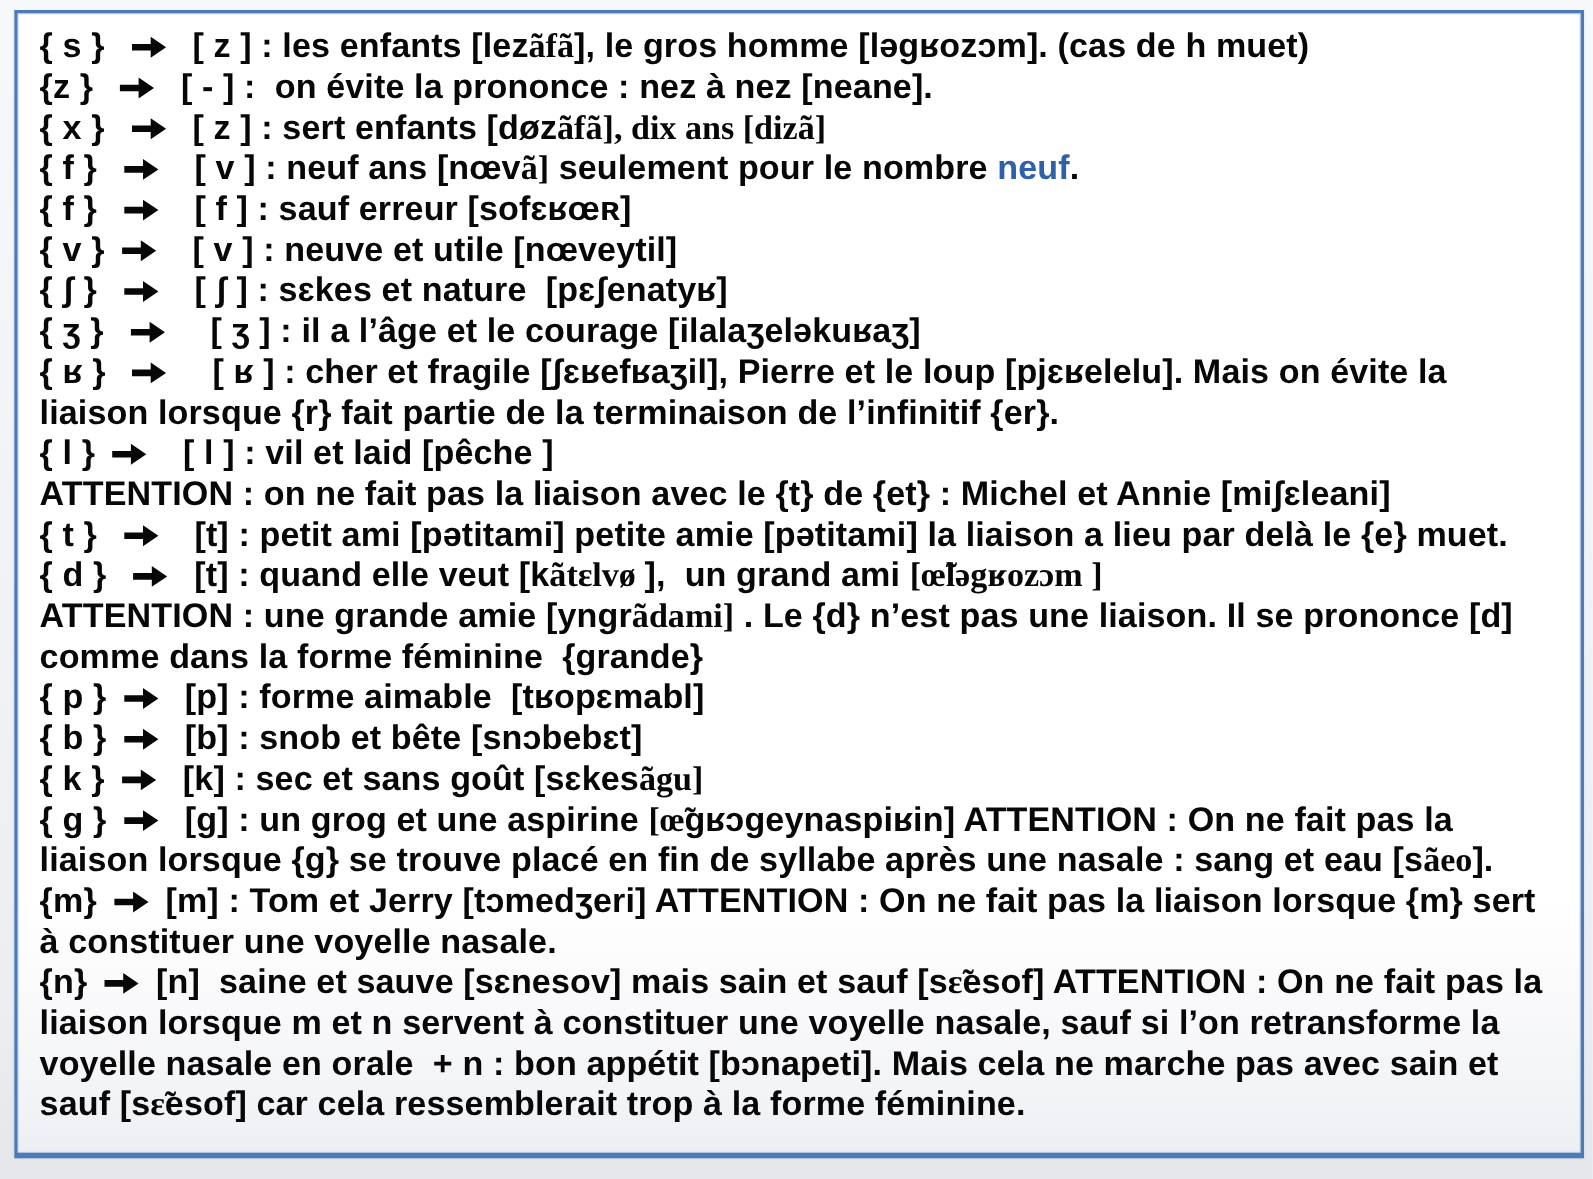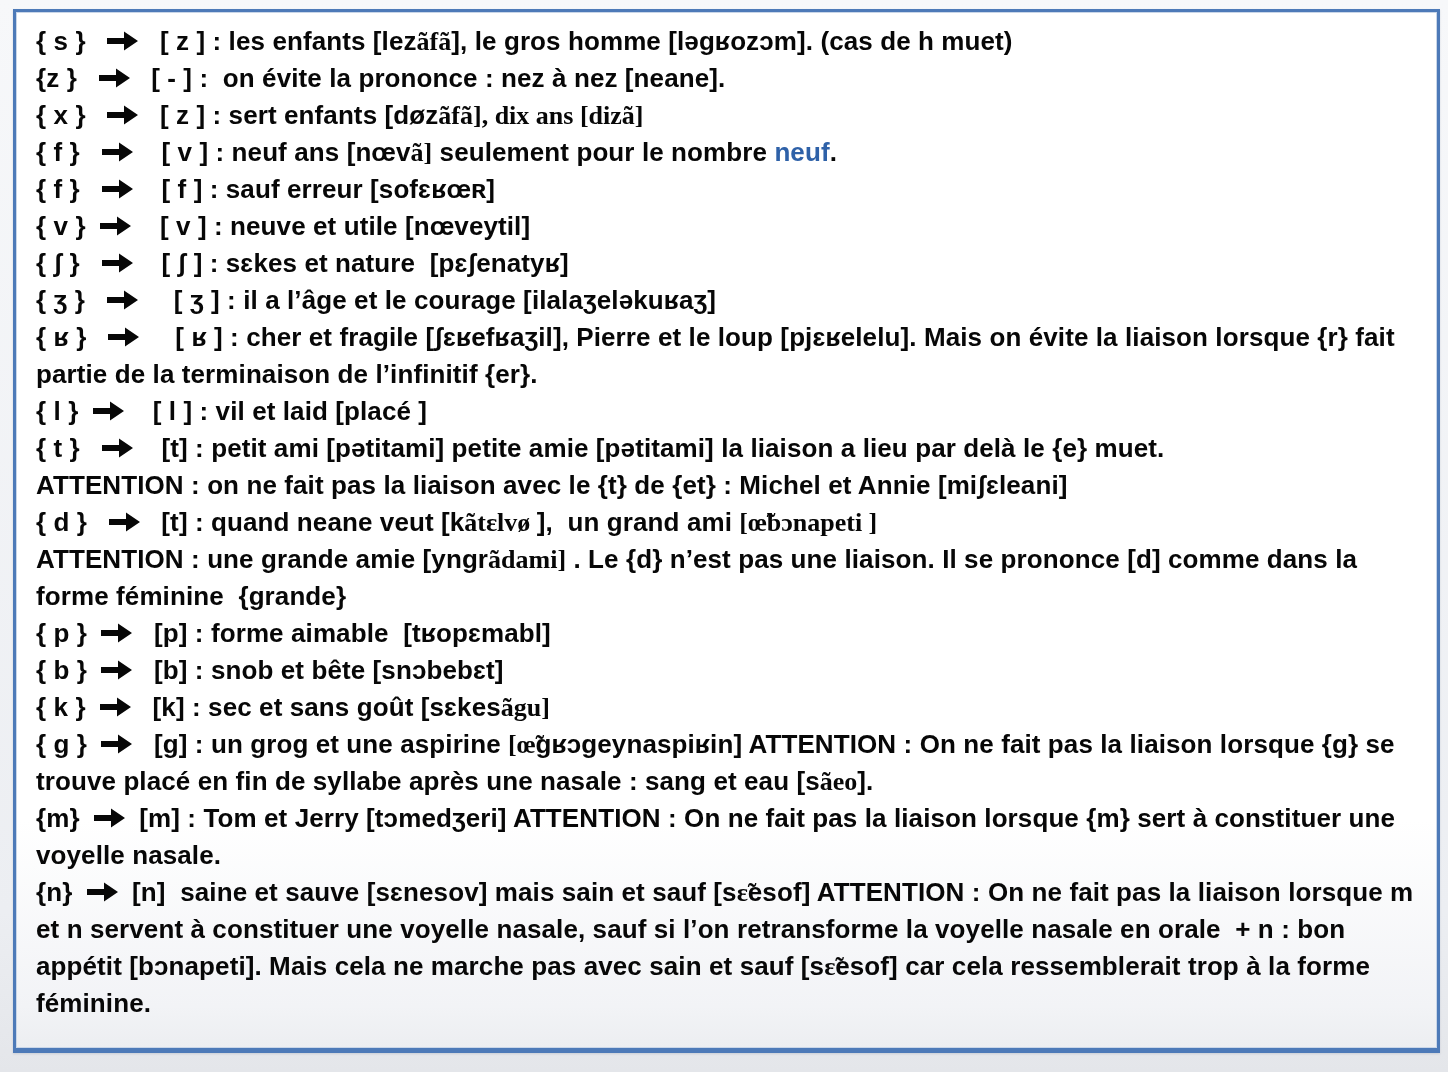--- a/index.html
+++ b/index.html
@@ -16,21 +16,21 @@
     border:3px solid #4d7ab8;
     border-bottom-width:5px;
     box-shadow:inset 0 0 0 1px #c9d6e8, 0 1px 2px rgba(120,130,150,.25);
     background:linear-gradient(180deg,#ffffff 0%,#ffffff 78%,#f2f3f6 96%,#eceef1 100%);
     padding:11px 16px 0 20px;
     overflow:hidden;
   }
   .rule {
     white-space:pre-wrap;
     font-weight:700;
-    font-size:26px;
+    font-size:31px;
     line-height:37px;
     color:#070707;
     letter-spacing:.1px;
   }
   .seg { }
   .seg-serif {
     font-family:"Liberation Serif", serif;
     font-weight:700;
     letter-spacing:0;
   }
@@ -71,28 +71,28 @@
             <path d="M1 8 h17 V1.5 L32 11 18 20.5 V14 H1 z" fill="#070707"></path>
           </svg></span><span class="seg">   [ ʃ ] : sɛkes et nature  [pɛʃenatyʁ]</span></div>
       <div class="rule"><span class="seg">{ ʒ }  </span><span class="arrow"><svg width="33" height="22" viewBox="0 0 33 22">
             <path d="M1 8 h17 V1.5 L32 11 18 20.5 V14 H1 z" fill="#070707"></path>
           </svg></span><span class="seg">    [ ʒ ] : il a l’âge et le courage [ilalaʒeləkuʁaʒ]</span></div>
       <div class="rule"><span class="seg">{ ʁ }  </span><span class="arrow"><svg width="33" height="22" viewBox="0 0 33 22">
             <path d="M1 8 h17 V1.5 L32 11 18 20.5 V14 H1 z" fill="#070707"></path>
           </svg></span><span class="seg">    [ ʁ ] : cher et fragile [ʃɛʁefʁaʒil], Pierre et le loup [pjɛʁelelu]. Mais on évite la liaison lorsque {r} fait partie de la terminaison de l’infinitif {er}.</span></div>
       <div class="rule"><span class="seg">{ l } </span><span class="arrow"><svg width="33" height="22" viewBox="0 0 33 22">
             <path d="M1 8 h17 V1.5 L32 11 18 20.5 V14 H1 z" fill="#070707"></path>
-          </svg></span><span class="seg">   [ l ] : vil et laid [placé ]</span></div>
+          </svg></span><span class="seg">   [ l ] : vil et laid [pêche ]</span></div>
+      <div class="rule"><span class="seg">ATTENTION : on ne fait pas la liaison avec le {t} de {et} : Michel et Annie [miʃɛleani]</span></div>
       <div class="rule"><span class="seg">{ t }  </span><span class="arrow"><svg width="33" height="22" viewBox="0 0 33 22">
             <path d="M1 8 h17 V1.5 L32 11 18 20.5 V14 H1 z" fill="#070707"></path>
           </svg></span><span class="seg">   [t] : petit ami [pətitami] petite amie [pətitami] la liaison a lieu par delà le {e} muet.</span></div>
-      <div class="rule"><span class="seg">ATTENTION : on ne fait pas la liaison avec le {t} de {et} : Michel et Annie [miʃɛleani]</span></div>
       <div class="rule"><span class="seg">{ d }  </span><span class="arrow"><svg width="33" height="22" viewBox="0 0 33 22">
             <path d="M1 8 h17 V1.5 L32 11 18 20.5 V14 H1 z" fill="#070707"></path>
-          </svg></span><span class="seg">  [t] : quand neane veut [k</span><span class="seg seg-serif">ãtɛlvø </span><span class="seg">],  un grand ami </span><span class="seg seg-serif">[œ̃bɔnapeti ]</span></div>
+          </svg></span><span class="seg">  [t] : quand elle veut [k</span><span class="seg seg-serif">ãtɛlvø </span><span class="seg">],  un grand ami </span><span class="seg seg-serif">[œ̃ləgʁozɔm ]</span></div>
       <div class="rule"><span class="seg">ATTENTION : une grande amie [yngr</span><span class="seg seg-serif">ãdami]</span><span class="seg"> . Le {d} n’est pas une liaison. Il se prononce [d] comme dans la forme féminine  {grande}</span></div>
       <div class="rule"><span class="seg">{ p } </span><span class="arrow"><svg width="33" height="22" viewBox="0 0 33 22">
             <path d="M1 8 h17 V1.5 L32 11 18 20.5 V14 H1 z" fill="#070707"></path>
           </svg></span><span class="seg">  [p] : forme aimable  [tʁopɛmabl]</span></div>
       <div class="rule"><span class="seg">{ b } </span><span class="arrow"><svg width="33" height="22" viewBox="0 0 33 22">
             <path d="M1 8 h17 V1.5 L32 11 18 20.5 V14 H1 z" fill="#070707"></path>
           </svg></span><span class="seg">  [b] : snob et bête [snɔbebɛt]</span></div>
       <div class="rule"><span class="seg">{ k } </span><span class="arrow"><svg width="33" height="22" viewBox="0 0 33 22">
             <path d="M1 8 h17 V1.5 L32 11 18 20.5 V14 H1 z" fill="#070707"></path>
           </svg></span><span class="seg">  [k] : sec et sans goût [sɛkes</span><span class="seg seg-serif">ãgu]</span></div>

